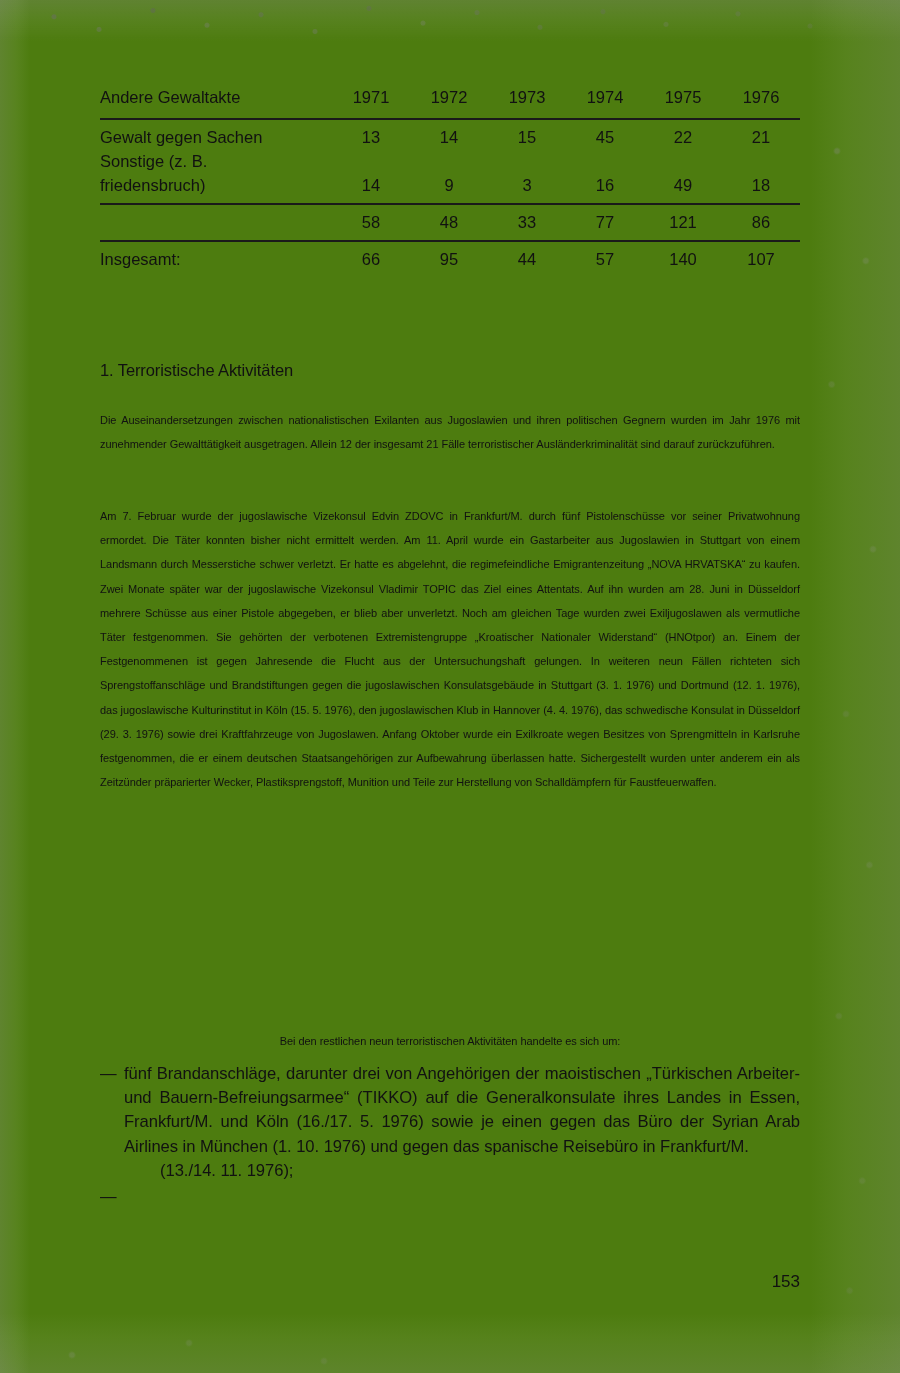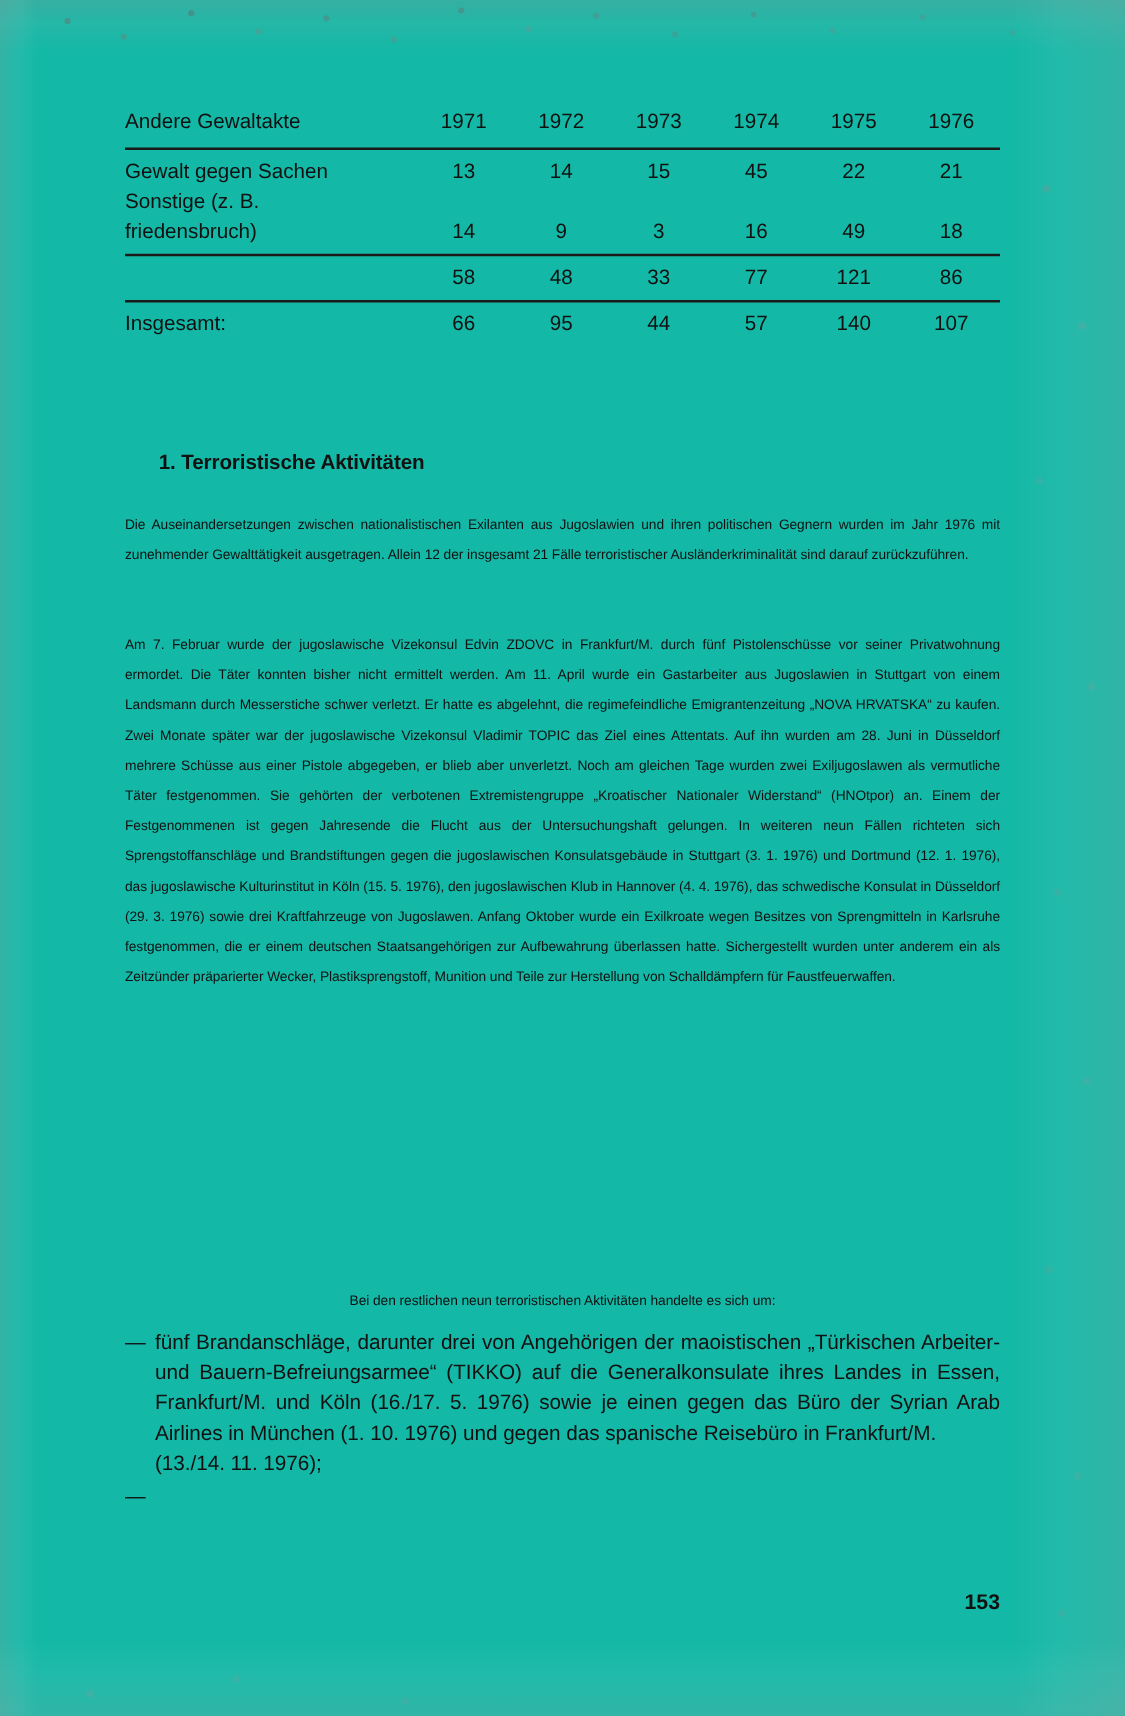--- a/index.html
+++ b/index.html
@@ -13,21 +13,21 @@
     font-family: "Liberation Sans", sans-serif;
     color: #111111;
     overflow: hidden;
     position: relative;
   }
 
   
   #page {
     position: absolute;
     inset: 0;
-    background: #14b8a6;
+    background: #4d7c0f;
   }
   .scan-noise {
     position: absolute;
     pointer-events: none;
   }
   #noise-top {
     left: 0; top: 0; width: 900px; height: 42px;
     background:
       radial-gradient(circle at 6% 40%,  rgba(110,110,110,.55) 0 2px, transparent 3px),
       radial-gradient(circle at 11% 70%, rgba(120,120,120,.45) 0 2px, transparent 3px),
@@ -115,24 +115,23 @@
     width: 700px;
     margin: 6px 0 5px 0;
   }
   .hdr td { padding-bottom: 3px !important; }
 
   
   .section-heading {
     position: absolute;
     left: 0;
     font-size: 16.5px;
-    font-weight: bold;
+    font-weight: normal;
     letter-spacing: -0.1px;
     white-space: nowrap;
-    margin-left: 27px;
   }
   .para {
     position: absolute;
     left: 0;
     width: 700px;
     font-size: 11px;
     line-height: 24.2px;
     text-align: justify;
     text-justify: inter-word;
     letter-spacing: -0.05px;
@@ -164,21 +163,21 @@
   }
   .list-item .last-line { text-align: left; }
 
   #page-number {
     position: absolute;
     left: 0;
     top: 1272px;
     width: 700px;
     text-align: right;
     font-size: 17px;
-    font-weight: bold;
+    font-weight: normal;
   }
 </style>
 </head>
 <body>
 
 <div id="page">
 
   <div class="scan-noise" id="noise-top"></div>
   <div class="scan-noise" id="noise-left"></div>
   <div class="scan-noise" id="noise-right"></div>
@@ -273,21 +272,21 @@
     <p class="para" style="top:408px;">Die Auseinandersetzungen zwischen nationalistischen Exilanten aus Jugoslawien und ihren politischen Gegnern wurden im Jahr 1976 mit zunehmender Gewalttätigkeit ausgetragen. Allein 12 der insgesamt 21 Fälle terroristischer Ausländerkriminalität sind darauf zurückzuführen.</p>
 
     <p class="para" style="top:504px;">Am 7. Februar wurde der jugoslawische Vizekonsul Edvin ZDOVC in Frankfurt/M. durch fünf Pistolenschüsse vor seiner Privatwohnung ermordet. Die Täter konnten bisher nicht ermittelt werden. Am 11. April wurde ein Gastarbeiter aus Jugoslawien in Stuttgart von einem Landsmann durch Messerstiche schwer verletzt. Er hatte es abgelehnt, die regimefeindliche Emigrantenzeitung „NOVA HRVATSKA“ zu kaufen. Zwei Monate später war der jugoslawische Vizekonsul Vladimir TOPIC das Ziel eines Attentats. Auf ihn wurden am 28. Juni in Düsseldorf mehrere Schüsse aus einer Pistole abgegeben, er blieb aber unverletzt. Noch am gleichen Tage wurden zwei Exiljugoslawen als vermutliche Täter festgenommen. Sie gehörten der verbotenen Extremistengruppe „Kroatischer Nationaler Widerstand“ (HNOtpor) an. Einem der Festgenommenen ist gegen Jahresende die Flucht aus der Untersuchungshaft gelungen. In weiteren neun Fällen richteten sich Sprengstoffanschläge und Brandstiftungen gegen die jugoslawischen Konsulatsgebäude in Stuttgart (3. 1. 1976) und Dortmund (12. 1. 1976), das jugoslawische Kulturinstitut in Köln (15. 5. 1976), den jugoslawischen Klub in Hannover (4. 4. 1976), das schwedische Konsulat in Düsseldorf (29. 3. 1976) sowie drei Kraftfahrzeuge von Jugoslawen. Anfang Oktober wurde ein Exilkroate wegen Besitzes von Sprengmitteln in Karlsruhe festgenommen, die er einem deutschen Staatsangehörigen zur Aufbewahrung überlassen hatte. Sichergestellt wurden unter anderem ein als Zeitzünder präparierter Wecker, Plastiksprengstoff, Munition und Teile zur Herstellung von Schalldämpfern für Faustfeuerwaffen.</p>
 
     <p class="para nojust" style="top:1012px;">Bei den restlichen neun terroristischen Aktivitäten handelte es sich um:</p>
 
     <ul class="list" style="top:1062px;">
       <li class="list-item">
         <span class="dash">—</span>
         <span>fünf Brandanschläge, darunter drei von Angehörigen der maoistischen „Türkischen Arbeiter- und Bauern-Befreiungsarmee“ (TIKKO) auf die Generalkonsulate ihres Landes in Essen, Frankfurt/M. und Köln (16./17. 5. 1976) sowie je einen gegen das Büro der Syrian Arab Airlines in München (1. 10. 1976) und gegen das spanische Reisebüro in Frankfurt/M.</span>
-        <span class="last-line" style="display:block;">(13./14. 11. 1976);</span>
+        <span class="last-line" style="display:block;margin-left:36px;">(13./14. 11. 1976);</span>
       </li>
       <li class="list-item">
         <span class="dash">—</span>
       </li>
     </ul>
 
     <div id="page-number">153</div>
 
   </div>
 </div>

